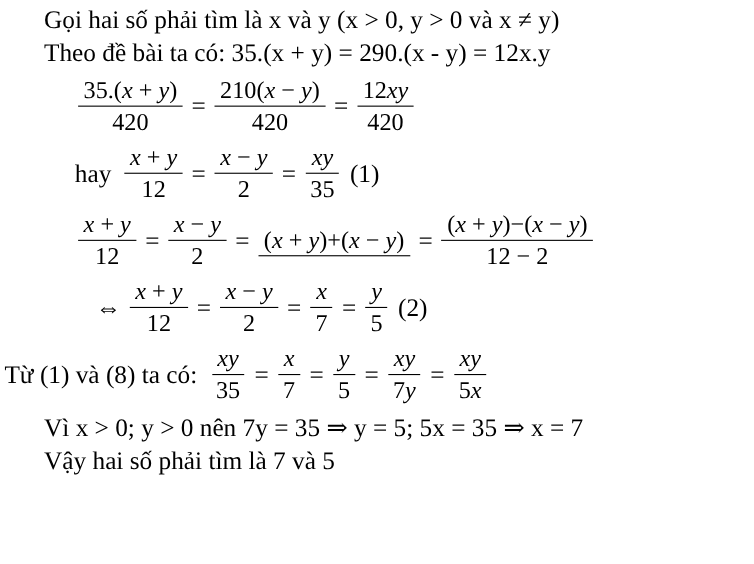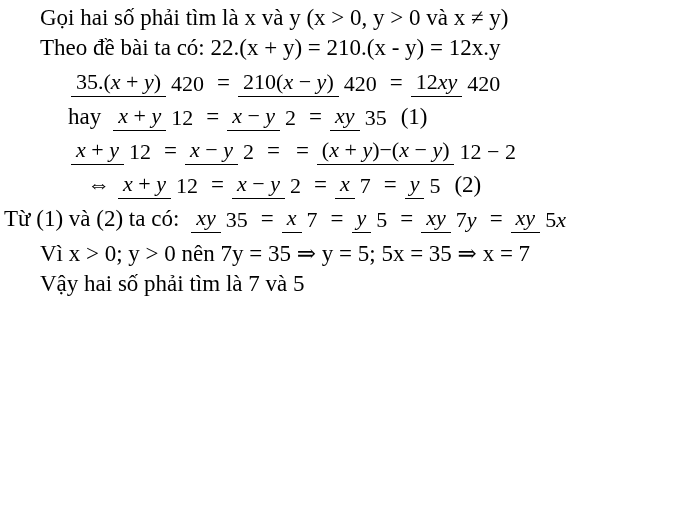--- a/index.html
+++ b/index.html
@@ -27,21 +27,21 @@
   }
   .math-line {
     display: flex;
     align-items: center;
     margin: 6px 0;
   }
   .indent-1 { padding-left: 64px; }
   .indent-2 { padding-left: 78px; }
   .frac {
     display: inline-flex;
-    flex-direction: row;
+    flex-direction: column;
     align-items: center;
     text-align: center;
     font-size: 22px;
     margin: 0 3px;
   }
   .frac .num {
     display: block;
     padding: 0 5px 1px 5px;
     border-bottom: 1.5px solid #000;
     line-height: 26px;
@@ -62,21 +62,21 @@
   }
   .frac i {
     font-style: italic;
   }
 </style>
 </head>
 <body>
 
 <div class="doc" id="doc-root">
     <div class="line text-line">Gọi hai số phải tìm là x và y (x &gt; 0, y &gt; 0 và x ≠ y)</div>
-    <div class="line text-line">Theo đề bài ta có: 22.(x + y) = 210.(x - y) = 12x.y</div>
+    <div class="line text-line">Theo đề bài ta có: 35.(x + y) = 290.(x - y) = 12x.y</div>
     <div class="line math-line indent-1">
       <span class="frac">
         <span class="num">35.(<i>x</i> + <i>y</i>)</span>
         <span class="den">420</span>
       </span>
       <span class="op">=</span>
       <span class="frac">
         <span class="num">210(<i>x</i> − <i>y</i>)</span>
         <span class="den">420</span>
       </span>
@@ -109,20 +109,21 @@
         <span class="num"><i>x</i> + <i>y</i></span>
         <span class="den">12</span>
       </span>
       <span class="op">=</span>
       <span class="frac">
         <span class="num"><i>x</i> − <i>y</i></span>
         <span class="den">2</span>
       </span>
       <span class="op">=</span>
       <span class="frac">
+        <span class="num">(<i>x</i> + <i>y</i>)+(<i>x</i> − <i>y</i>)</span>
       </span>
       <span class="op">=</span>
       <span class="frac">
         <span class="num">(<i>x</i> + <i>y</i>)−(<i>x</i> − <i>y</i>)</span>
         <span class="den">12 − 2</span>
       </span>
     </div>
     <div class="line math-line indent-2">
       <span class="op">⇔</span>
       <span class="frac">
@@ -140,21 +141,21 @@
         <span class="den">7</span>
       </span>
       <span class="op">=</span>
       <span class="frac">
         <span class="num"><i>y</i></span>
         <span class="den">5</span>
       </span>
       <span class="label">(2)</span>
     </div>
     <div class="line math-line">
-      <span class="plain">Từ (1) và (2) ta có:</span>
+      <span class="plain">Từ (1) và (8) ta có:</span>
       <span class="frac">
         <span class="num"><i>xy</i></span>
         <span class="den">35</span>
       </span>
       <span class="op">=</span>
       <span class="frac">
         <span class="num"><i>x</i></span>
         <span class="den">7</span>
       </span>
       <span class="op">=</span>

